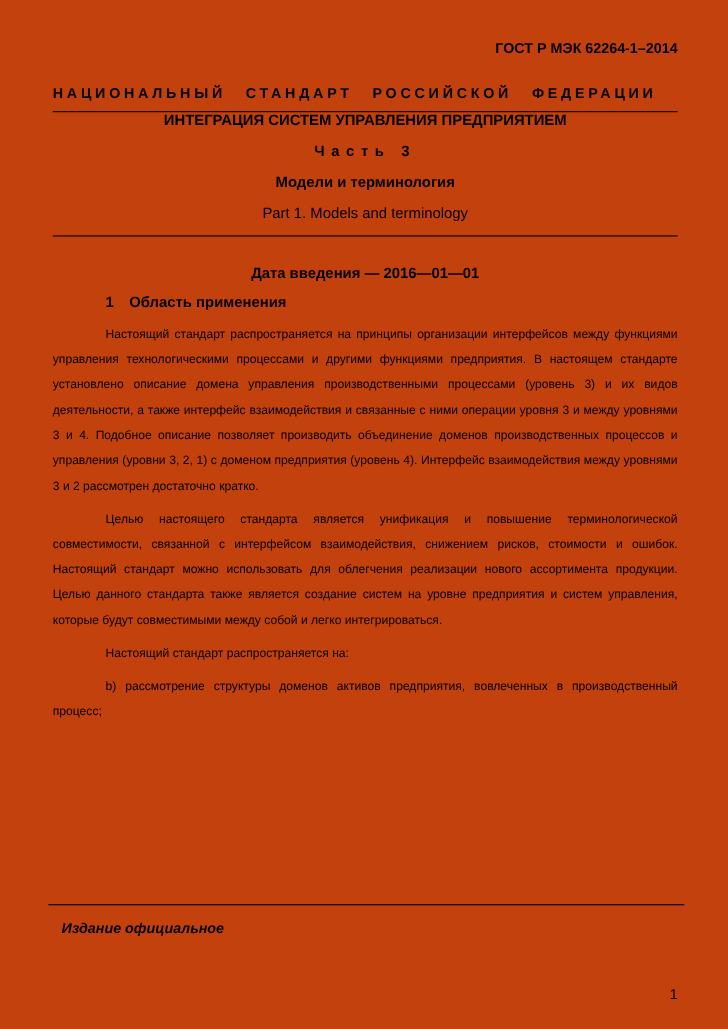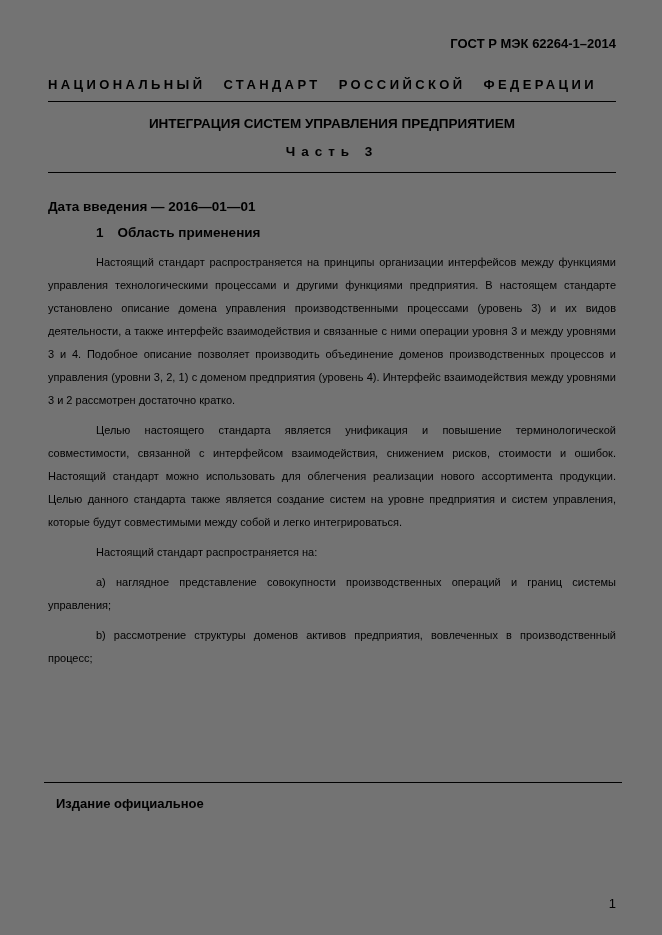--- a/index.html
+++ b/index.html
@@ -5,21 +5,21 @@
   html, body {
     margin: 0;
     padding: 0;
     background: #e8e8e8;
   }
   .page {
     position: relative;
     width: 662px;
     height: 935px;
     margin: 0 auto;
-    background: #737373;
+    background: #c2410c;
     font-family: "Liberation Sans", sans-serif;
     color: #000000;
     box-sizing: border-box;
     padding: 36px 46px 0 48px;
     overflow: hidden;
   }
   .doc-code {
     text-align: right;
     font-weight: bold;
     font-size: 13px;
@@ -29,21 +29,21 @@
     font-weight: bold;
     font-size: 13px;
     letter-spacing: 3.4px;
     word-spacing: 11px;
     white-space: nowrap;
     border-bottom: 1.5px solid #000;
     padding-bottom: 9px;
   }
   .title-block {
     text-align: center;
-    margin-top: 14px;
+    margin-top: 0;
   }
   .title-main {
     font-weight: bold;
     font-size: 13.5px;
     margin-bottom: 13px;
   }
   .title-part {
     font-weight: bold;
     font-size: 13.5px;
     letter-spacing: 6px;
@@ -56,21 +56,21 @@
   }
   .title-en {
     font-size: 13.5px;
     margin-bottom: 13px;
   }
   .rule {
     border-top: 1px solid #000;
     margin-top: 8px;
   }
   .date-line {
-    text-align: left;
+    text-align: center;
     font-weight: bold;
     font-size: 13.5px;
     margin-top: 26px;
   }
   .section-heading {
     font-weight: bold;
     font-size: 13.5px;
     margin-top: 11px;
     margin-bottom: 11px;
     padding-left: 48px;
@@ -82,23 +82,24 @@
     font-size: 11px;
     line-height: 23px;
     text-align: justify;
     text-indent: 48px;
     margin: 0 0 7px 0;
   }
   .footer {
     position: absolute;
     left: 44px;
     right: 40px;
-    top: 782px;
+    top: 822px;
     border-top: 1.5px solid #000;
     padding-top: 13px;
+    font-style: italic;
   }
   .footer-note {
     font-weight: bold;
     font-size: 13px;
     padding-left: 12px;
   }
   .page-number {
     position: absolute;
     right: 46px;
     top: 896px;
@@ -110,37 +111,38 @@
 
 <div class="page">
 
   <div class="doc-code">ГОСТ Р МЭК 62264-1–2014</div>
 
   <div class="letterhead">НАЦИОНАЛЬНЫЙ СТАНДАРТ РОССИЙСКОЙ ФЕДЕРАЦИИ</div>
 
   <div class="title-block">
     <div class="title-main">ИНТЕГРАЦИЯ СИСТЕМ УПРАВЛЕНИЯ ПРЕДПРИЯТИЕМ</div>
     <div class="title-part">Часть 3</div>
+    <div class="title-sub">Модели и терминология</div>
+    <div class="title-en">Part 1. Models and terminology</div>
   </div>
 
   <div class="rule"></div>
 
   <div class="date-line">Дата введения — 2016—01—01</div>
 
   <div class="section-heading">
     <span class="sec-num">1</span><span>Область применения</span>
   </div>
 
   <p class="body">Настоящий стандарт распространяется на принципы организации интерфейсов между функциями управления технологическими процессами и другими функциями предприятия. В настоящем стандарте установлено описание домена управления производственными процессами (уровень 3) и их видов деятельности, а также интерфейс взаимодействия и связанные с ними операции уровня 3 и между уровнями 3 и 4. Подобное описание позволяет производить объединение доменов производственных процессов и управления (уровни 3, 2, 1) с доменом предприятия (уровень 4). Интерфейс взаимодействия между уровнями 3 и 2 рассмотрен достаточно кратко.</p>
 
   <p class="body">Целью настоящего стандарта является унификация и повышение терминологической совместимости, связанной с интерфейсом взаимодействия, снижением рисков, стоимости и ошибок. Настоящий стандарт можно использовать для облегчения реализации нового ассортимента продукции. Целью данного стандарта также является создание систем на уровне предприятия и систем управления, которые будут совместимыми между собой и легко интегрироваться.</p>
 
   <p class="body">Настоящий стандарт распространяется на:</p>
 
-  <p class="body">a) наглядное представление совокупности производственных операций и границ системы управления;</p>
 
   <p class="body">b) рассмотрение структуры доменов активов предприятия, вовлеченных в производственный процесс;</p>
 
   <div class="footer">
     <div class="footer-note">Издание официальное</div>
   </div>
 
   <div class="page-number">1</div>
 
 </div>

